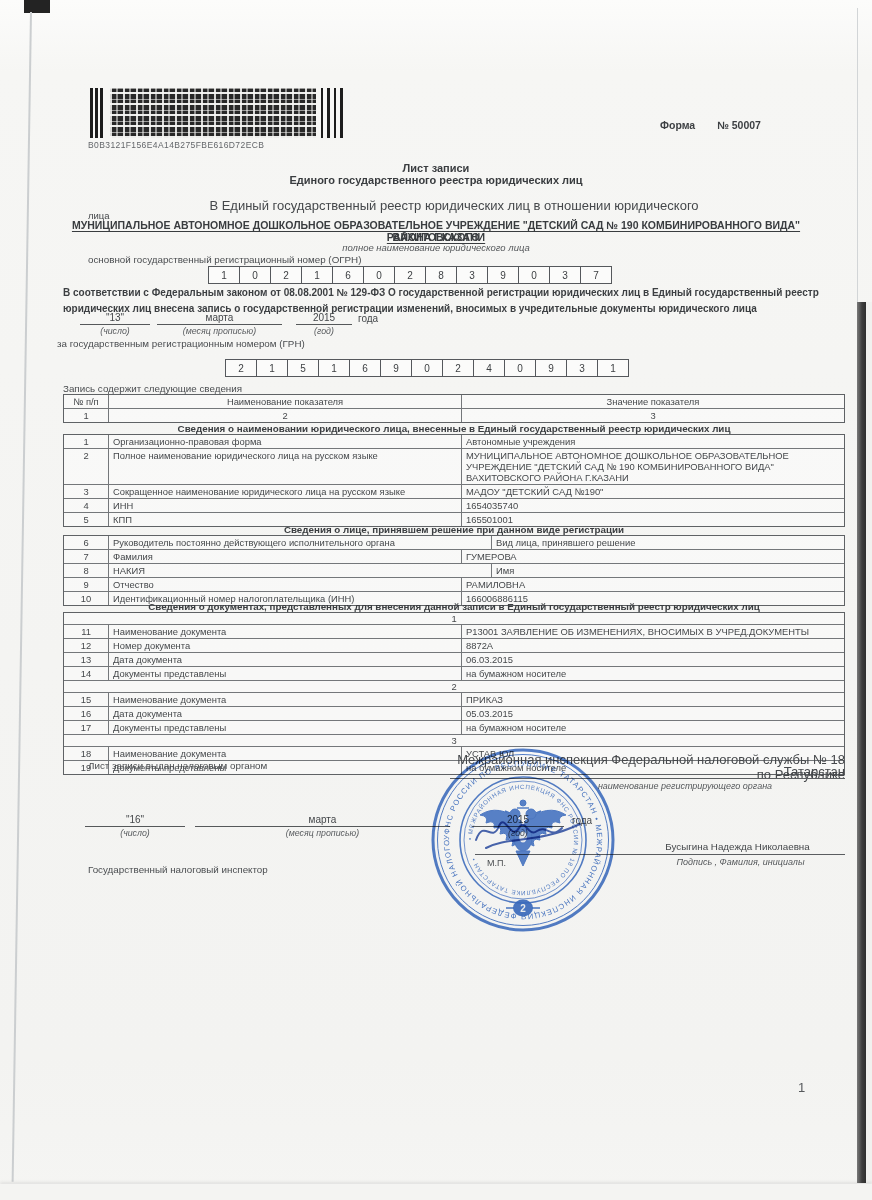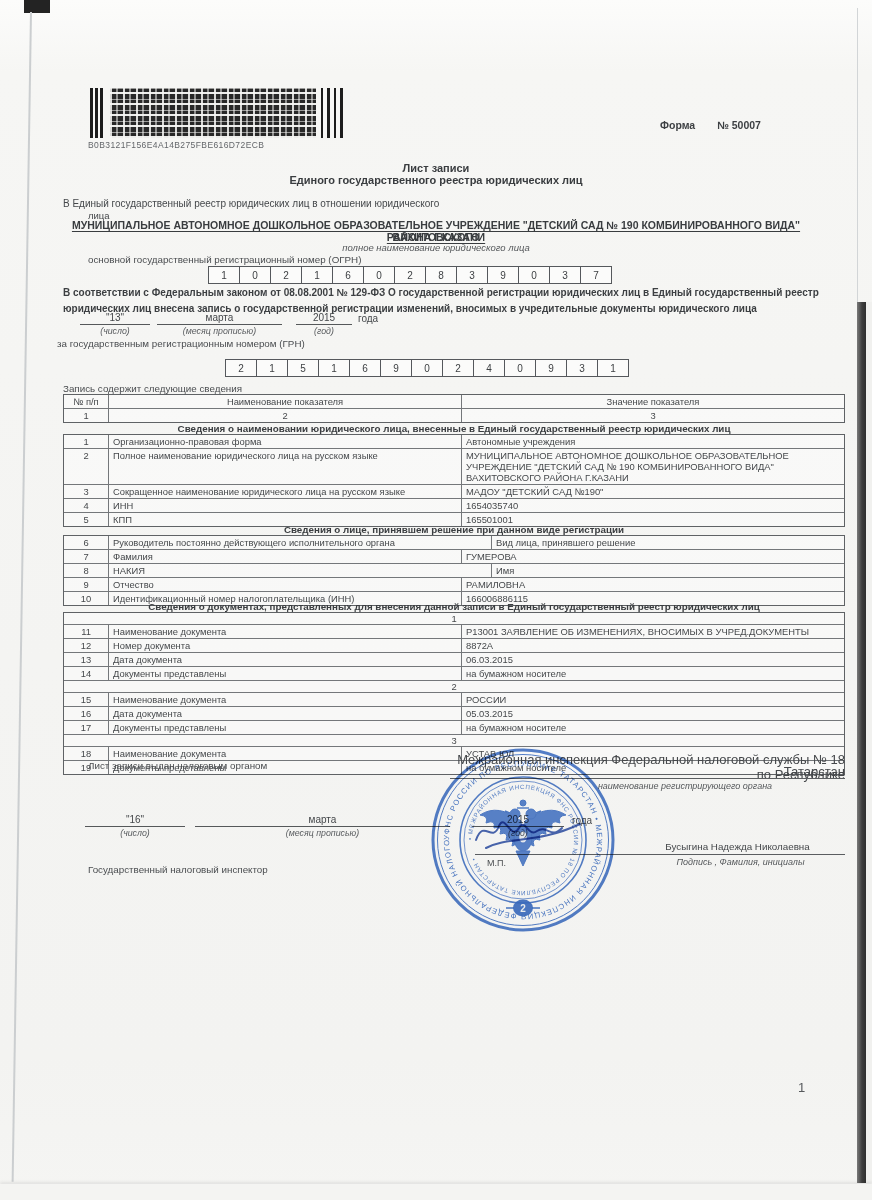--- a/index.html
+++ b/index.html
@@ -19,21 +19,21 @@
   .bc-left{width:15px;height:100%;background:repeating-linear-gradient(90deg,#1d1d1d 0 3px,#f7f7f6 3px 5px);margin-right:5px;}
   .bc-main{flex:1;background-color:#282828;background-image:
       repeating-linear-gradient(0deg,rgba(248,248,246,0.95) 0 2px,transparent 2px 5px,rgba(248,248,246,0.55) 5px 6px,transparent 6px 11px),
       repeating-linear-gradient(90deg,rgba(248,248,246,0.85) 0 2px,transparent 2px 6px,rgba(248,248,246,0.5) 6px 8px,transparent 8px 13px);}
   .bc-right{width:22px;margin-left:5px;background:repeating-linear-gradient(90deg,#1d1d1d 0 2px,#f7f7f6 2px 6px,#1d1d1d 6px 9px,#f7f7f6 9px 13px);}
   .bc-label{left:88px;top:140px;font-size:8.5px;letter-spacing:0.4px;color:#63666a;}
   
   .form-line{left:660px;top:119px;font-size:10.5px;font-weight:700;color:#3c3f42;}
   .form-line .gap{display:inline-block;width:22px;}
   .doc-title{left:0;width:872px;text-align:center;font-weight:700;font-size:11px;color:#393c3f;}
-  .right-line{left:63px;top:198px;width:782px;text-align:left;font-size:10px;}
+  .right-line{left:63px;top:198px;width:782px;text-align:center;font-size:13px;}
   .left-word{left:88px;top:210px;font-size:9.5px;}
   .org-line{left:45px;top:219px;width:782px;text-align:center;font-weight:700;font-size:10.5px;color:#393c3f;text-decoration:underline;text-underline-offset:2px;}
   .org-caption{left:45px;top:242px;width:782px;text-align:center;font-style:italic;font-size:9.5px;color:#55585b;}
   .plain-label{font-size:9.8px;color:#4a4d50;}
   
   .digitrow{display:flex;}
   .digit{width:30px;height:16px;border:1px solid #55585c;margin-left:-1px;display:flex;align-items:center;justify-content:center;
     font-size:10px;color:#3e4144;background:rgba(255,255,255,0.55);}
   .digit:first-child{margin-left:0;}
   .law{left:63px;top:285px;width:782px;font-size:10px;font-weight:700;color:#3c3f42;line-height:16px;text-underline-offset:2px;}
@@ -241,21 +241,21 @@
       <div class="tc num">14</div>
       <div class="tc lbl">Документы представлены</div>
       <div class="tc val">на бумажном носителе</div>
     </div>
     <div class="trow group">
         <div class="tc">2</div>
       </div>
     <div class="trow">
       <div class="tc num">15</div>
       <div class="tc lbl">Наименование документа</div>
-      <div class="tc val">РОССИИ</div>
+      <div class="tc val">ПРИКАЗ</div>
     </div>
     <div class="trow">
       <div class="tc num">16</div>
       <div class="tc lbl">Дата документа</div>
       <div class="tc val">05.03.2015</div>
     </div>
     <div class="trow">
       <div class="tc num">17</div>
       <div class="tc lbl">Документы представлены</div>
       <div class="tc val">на бумажном носителе</div>

